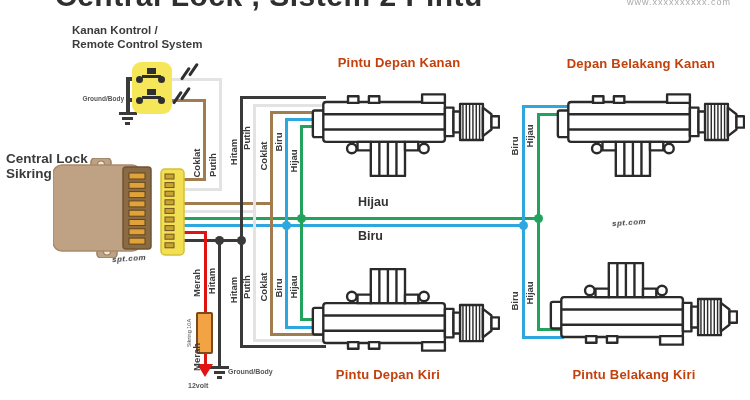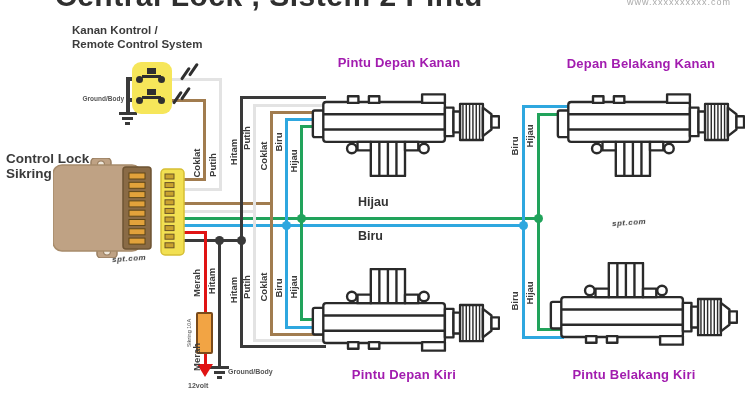--- a/index.html
+++ b/index.html
@@ -11,21 +11,21 @@
   [data-wire="biru"]{background:var(--c-biru);}
   [data-wire="hijau"]{background:var(--c-hijau);}
   [data-wire="merah"]{background:var(--c-merah);}
   .dot{position:absolute;width:9px;height:9px;border-radius:50%;}
   .act{position:absolute;}
   .flip{transform:scaleY(-1);}
   .title{position:absolute;font-weight:800;font-size:30px;color:#2f2f2f;letter-spacing:.5px;white-space:nowrap;}
   .weburl{position:absolute;font-size:9px;color:#a9a9a9;letter-spacing:1px;white-space:nowrap;}
   .h2lab{position:absolute;font-weight:bold;font-size:11.5px;color:#3b3b3b;white-space:nowrap;}
   .modlab{position:absolute;font-weight:bold;font-size:13.5px;color:#3b3b3b;white-space:nowrap;}
-  .door-label{position:absolute;transform:translateX(-50%);font-weight:bold;font-size:13px;color:#a21caf;white-space:nowrap;letter-spacing:.2px;}
+  .door-label{position:absolute;transform:translateX(-50%);font-weight:bold;font-size:13px;color:#c2410c;white-space:nowrap;letter-spacing:.2px;}
   .bus-label{position:absolute;font-weight:bold;font-size:12.5px;color:#333;white-space:nowrap;}
   .vlabel{position:absolute;transform:translate(-50%,-50%) rotate(-90deg);font-weight:bold;font-size:9.5px;color:#3b3b3b;white-space:nowrap;}
   .vlabel-tiny{position:absolute;transform:translate(-50%,-50%) rotate(-90deg);font-size:5.5px;color:#555;white-space:nowrap;}
   .tiny{position:absolute;font-size:7px;color:#555;font-weight:bold;white-space:nowrap;}
   .wm{position:absolute;font-style:italic;font-weight:bold;font-size:8px;color:#3c3c3c;transform:rotate(-4deg);filter:blur(.3px);letter-spacing:.5px;white-space:nowrap;}
   .switch-box{position:absolute;left:132px;top:62px;width:40px;height:52px;border-radius:9px;background:var(--c-switch_highlight);}
   .sw-part{position:absolute;background:#2f2f2f;}
   .term{position:absolute;width:7px;height:7px;border-radius:50%;background:#2f2f2f;}
   .slash{position:absolute;width:2.5px;height:15px;background:#2f2f2f;border-radius:2px;transform:rotate(35deg);}
   .fuse{position:absolute;left:196px;top:312px;width:17px;height:42px;background:var(--c-fuse_body);border:2px solid #7a4a1a;border-radius:2px;box-sizing:border-box;}
@@ -197,26 +197,26 @@
       <use href="#actuator-shape" xlink:href="#actuator-shape"></use>
     </svg>
   <svg class="act flip" style="left:548px;top:262px" width="190" height="95" viewBox="0 0 200 100">
       <use href="#actuator-shape" xlink:href="#actuator-shape"></use>
     </svg>
 
   <div class="h2lab" style="left:72px;top:24px">Kanan Kontrol /</div>
   <div class="h2lab" style="left:72px;top:38px">Remote Control System</div>
   <div class="tiny" style="left:80px;top:95px;width:44px;text-align:right;font-size:6.5px">Ground/Body</div>
 
-  <div class="modlab" style="left:6px;top:151px">Control Lock</div>
+  <div class="modlab" style="left:6px;top:151px">Central Lock</div>
   <div class="modlab" style="left:6px;top:166px">Sikring</div>
 
   <div class="door-label" style="left:399px;top:55px">Pintu Depan Kanan</div>
   <div class="door-label" style="left:641px;top:56px">Depan Belakang Kanan</div>
-  <div class="door-label" style="left:404px;top:367px">Pintu Depan Kiri</div>
+  <div class="door-label" style="left:388px;top:367px">Pintu Depan Kiri</div>
   <div class="door-label" style="left:634px;top:367px">Pintu Belakang Kiri</div>
 
   <div class="bus-label" style="left:358px;top:195px">Hijau</div>
   <div class="bus-label" style="left:358px;top:229px">Biru</div>
 
   <div class="vlabel" style="left:196px;top:163px">Coklat</div>
   <div class="vlabel" style="left:212px;top:165px">Putih</div>
 
   <div class="vlabel" style="left:233px;top:152px">Hitam</div>
   <div class="vlabel" style="left:246px;top:138px">Putih</div>

